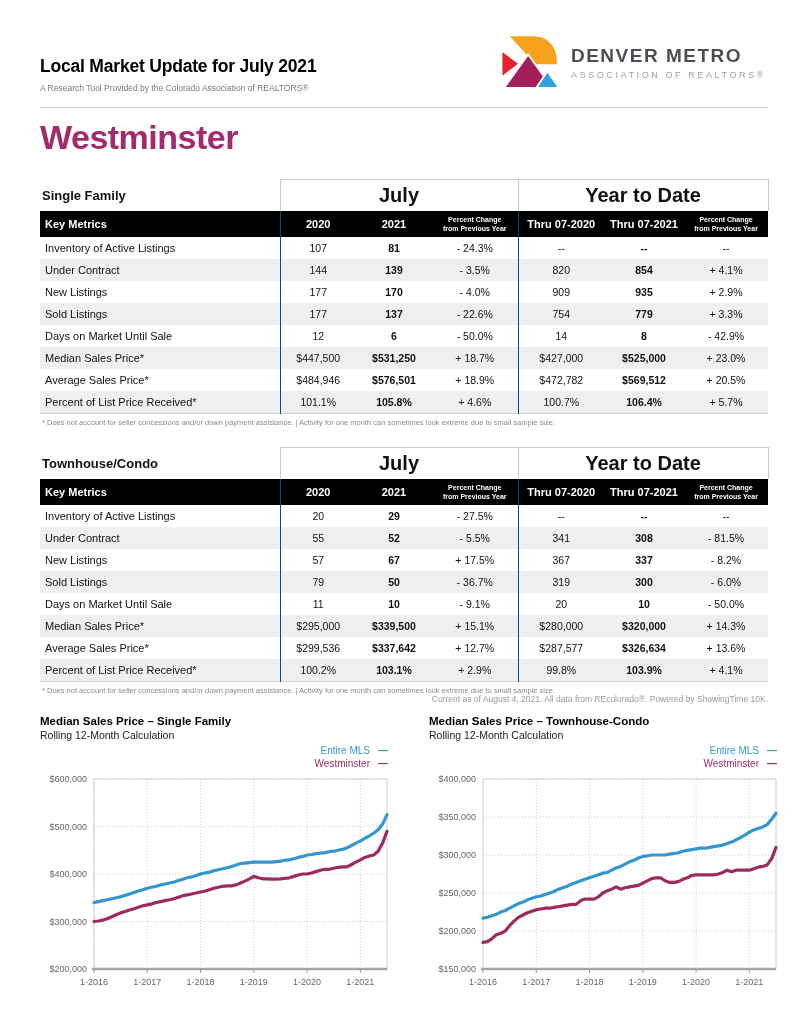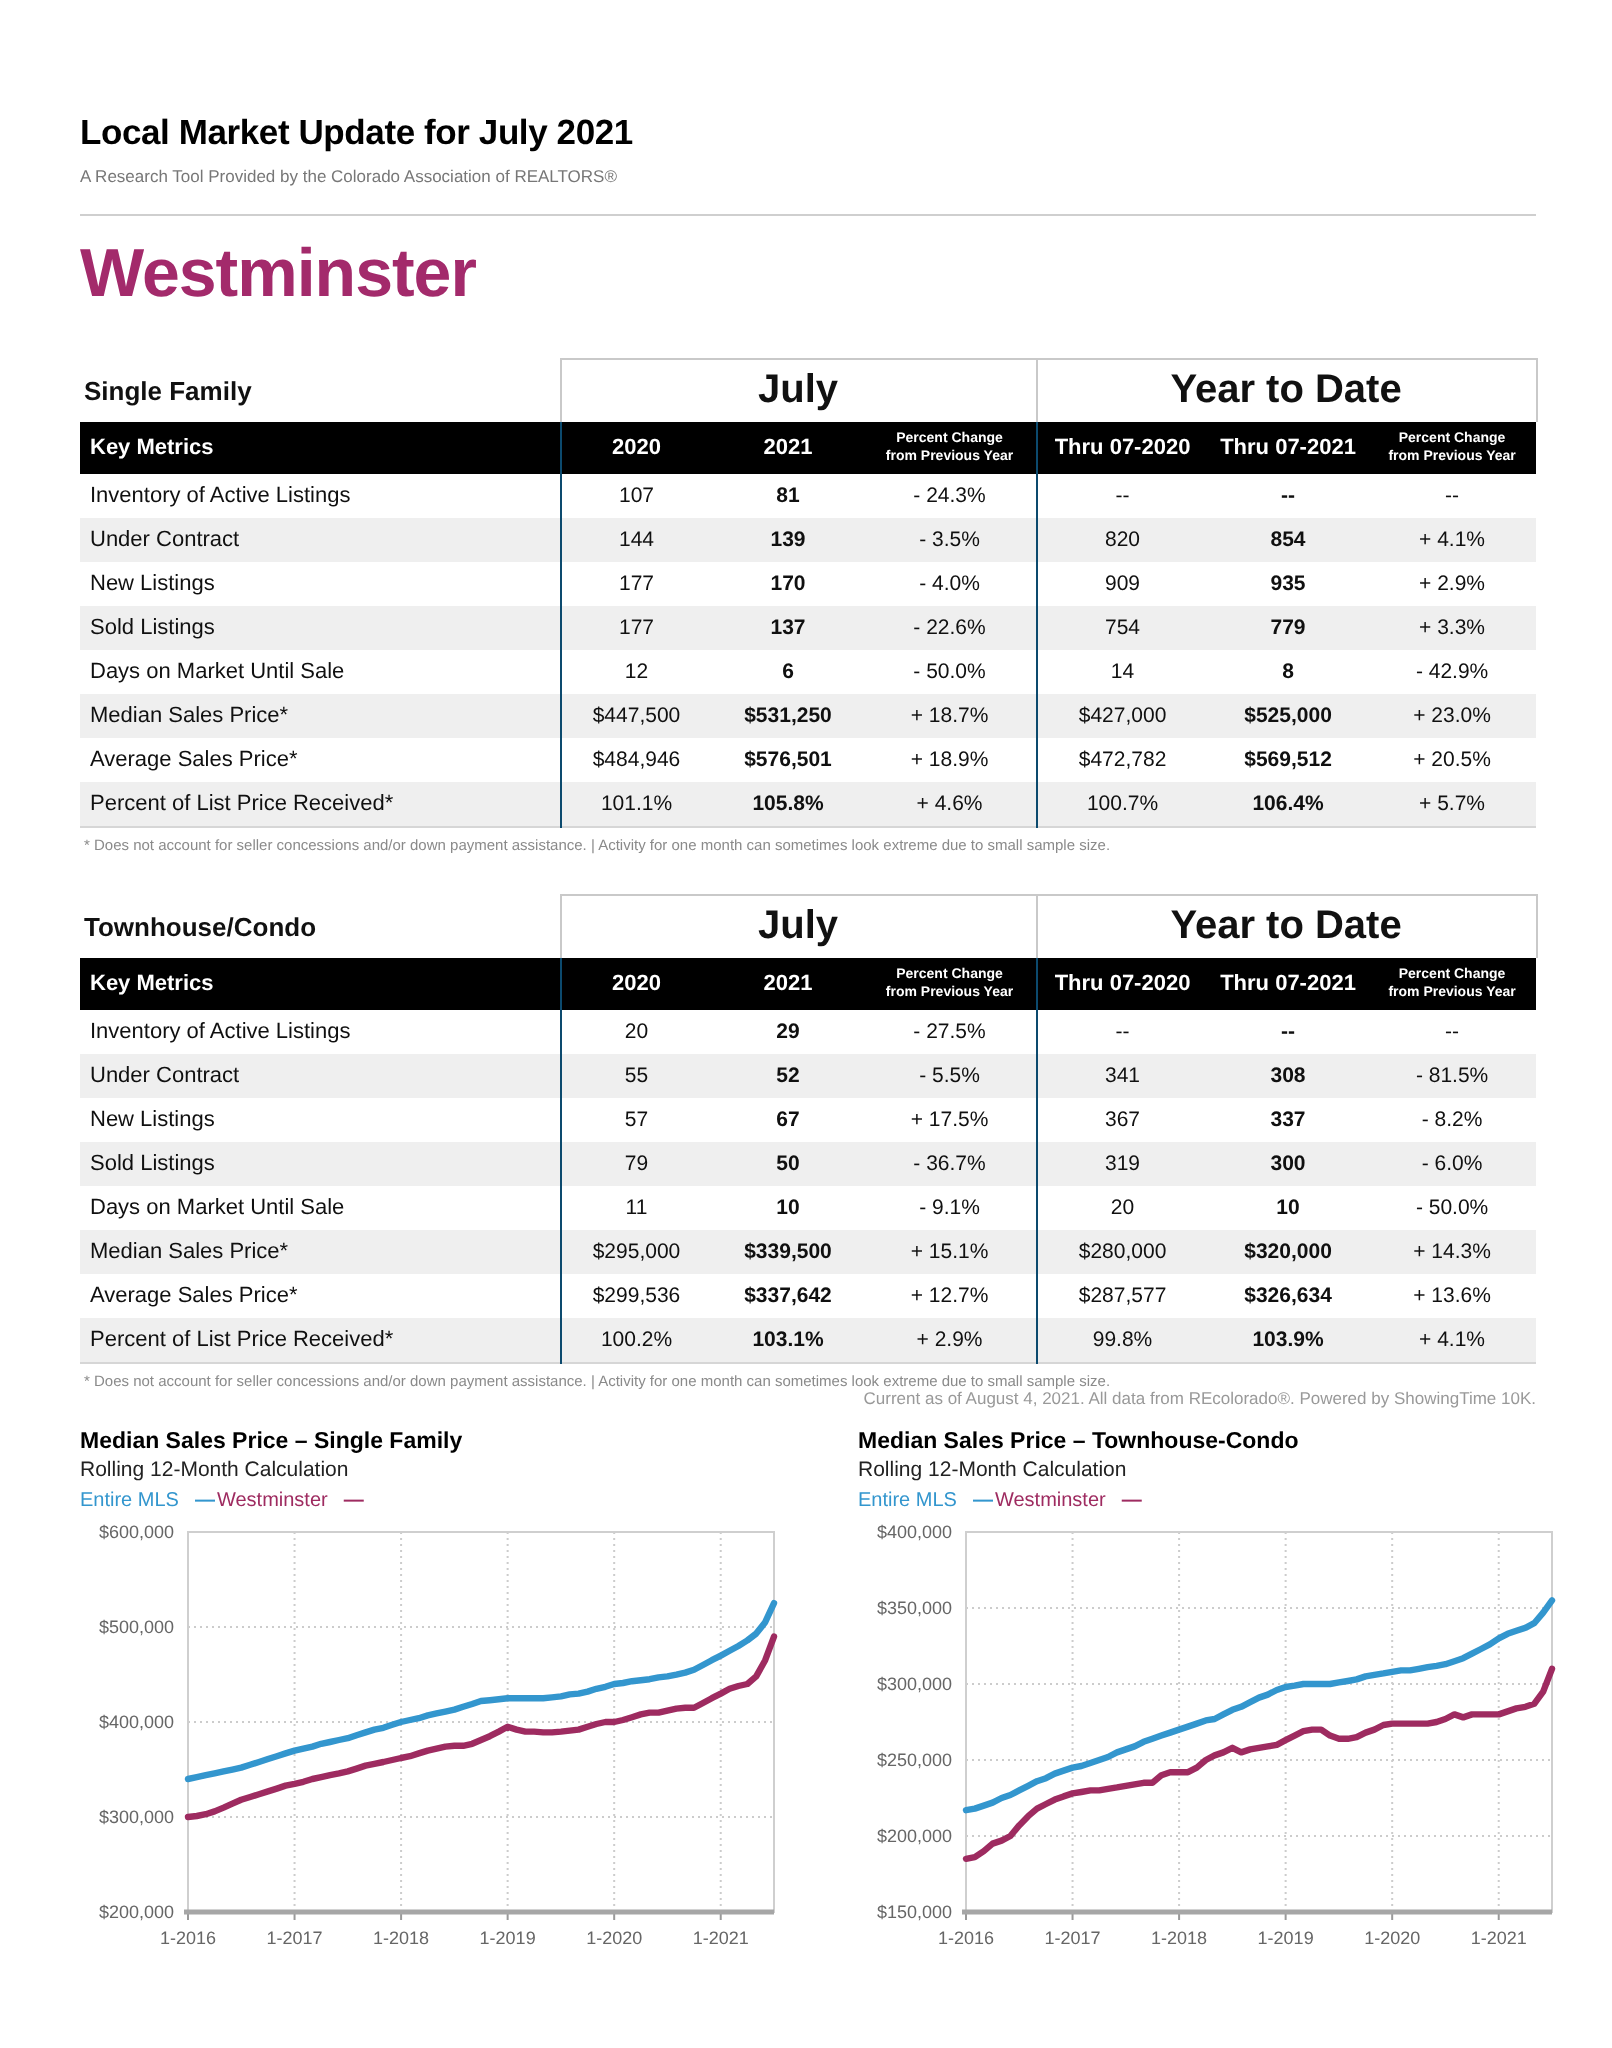--- a/index.html
+++ b/index.html
@@ -33,37 +33,49 @@
   tbody.data tr:nth-child(even) { background:#efefef; }
   td.bold { font-weight:bold; }
   .vsep { border-left:1px solid #0c4a6e; }
   .footnote { font-size:7.5px; color:#8a8a8a; margin:4px 0 20px 2px; }
 
   
   .charts-row { display:flex; gap:36px; margin-top:2px; }
   .chart-card { width:353px; }
   .chart-title { font-size:11.5px; font-weight:bold; color:#000; }
   .chart-sub { font-size:10.5px; color:#222; margin-top:2px; }
-  .legend { display:flex; flex-direction:row; align-items:flex-end; gap:2px; margin:4px 6px 2px 0;text-align:right; }
+  .legend { display:flex; flex-direction:column; align-items:flex-end; gap:2px; margin:4px 6px 2px 0;text-align:right; }
   .legend-row { font-size:10px; display:flex; align-items:center; gap:8px; }
   .legend-dash { font-weight:bold; letter-spacing:-1px; }
   svg text { font-family:"Liberation Sans", sans-serif; }
   .ytick-label, .xtick-label { font-size:9px; fill:#666; }
 
   .page-footer { position:absolute; right:38px; bottom:16px; font-size:8.5px; color:#999; }
 </style>
 </head>
 <body>
 
 <div class="page">
 
   <div class="hdr">
     <div>
       <div class="hdr-title">Local Market Update for July 2021</div>
       <div class="hdr-sub">A Research Tool Provided by the Colorado Association of REALTORS®</div>
+    </div>
+    <div class="brand">
+      <svg width="62" height="56" viewBox="0 0 100 90">
+        <path d="M14,2 L56,2 C80,2 95,20 95,44 L95,50 L58,50 L14,2 Z" fill="#f6a21d" stroke="#fff" stroke-width="3"></path>
+        <path d="M4,26 L33,48 L4,70 Z" fill="#e8222d" stroke="#fff" stroke-width="3"></path>
+        <path d="M8,87 L47,33 L86,87 Z" fill="#a21f5c" stroke="#fff" stroke-width="3"></path>
+        <path d="M60,87 L78,60 L97,87 Z" fill="#2ba3dc" stroke="#fff" stroke-width="3"></path>
+      </svg>
+      <div>
+        <div class="brand-name">DENVER METRO</div>
+        <div class="brand-tag">ASSOCIATION OF REALTORS®</div>
+      </div>
     </div>
   </div>
 
   <hr class="rule">
 
   <div class="city">Westminster</div>
 
   <section id="tables">
       <table class="metrics">
         <colgroup>

